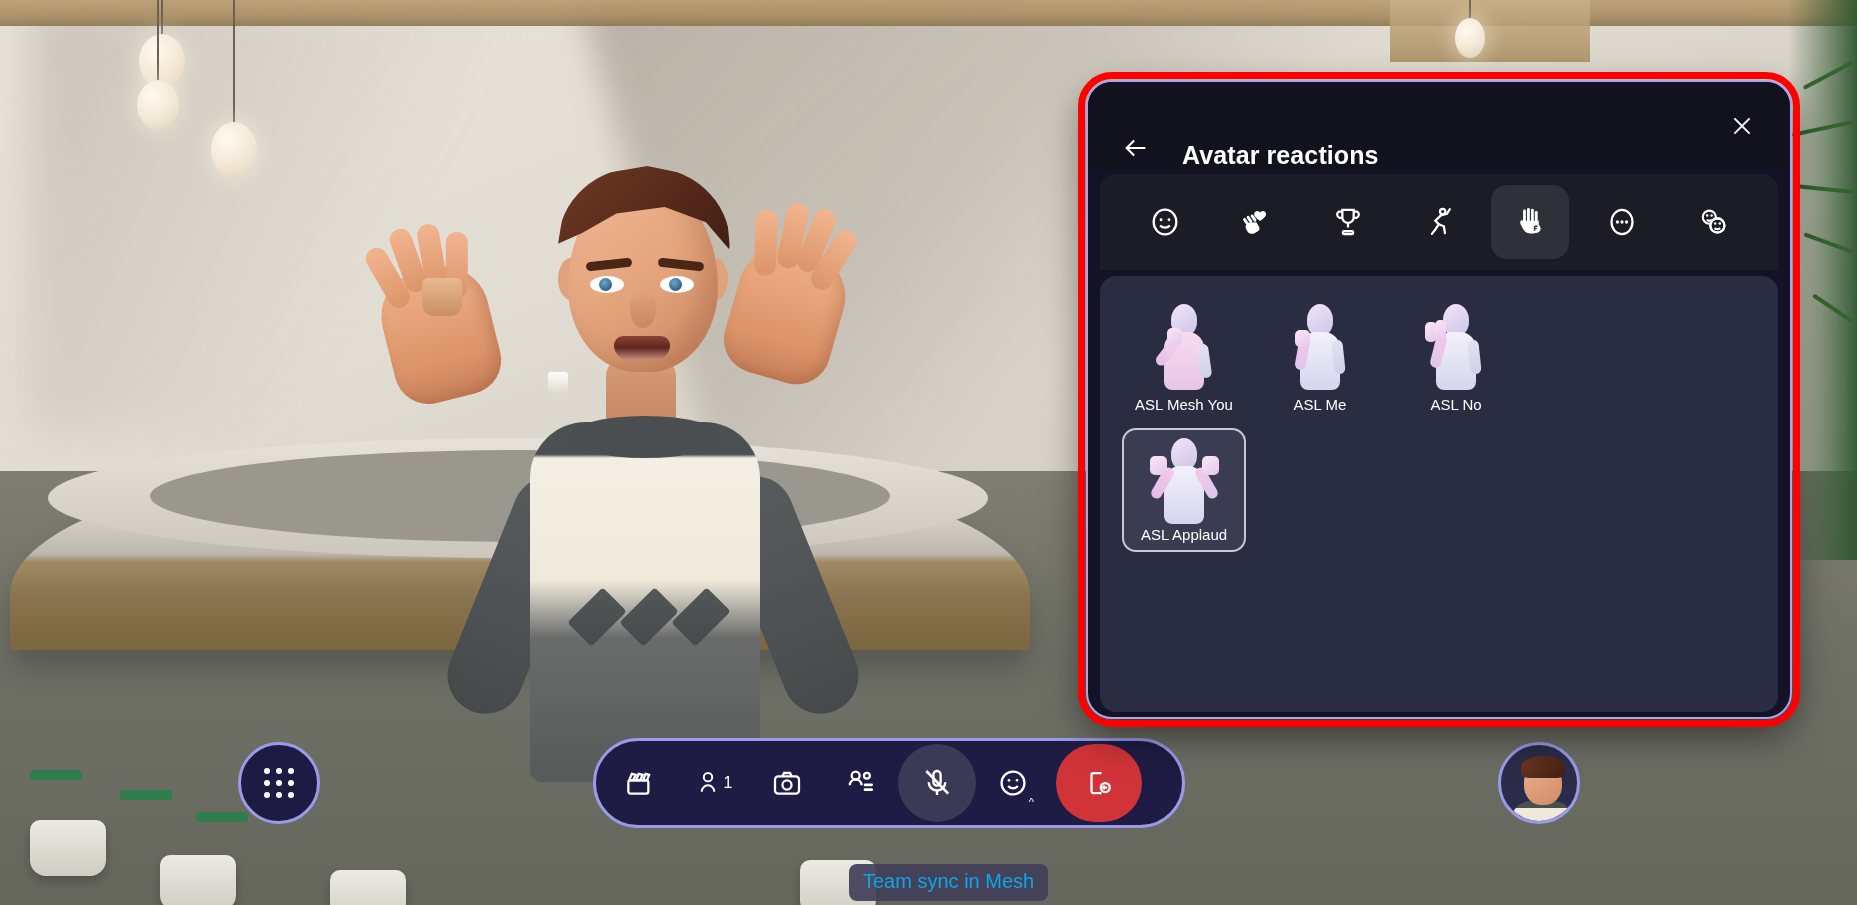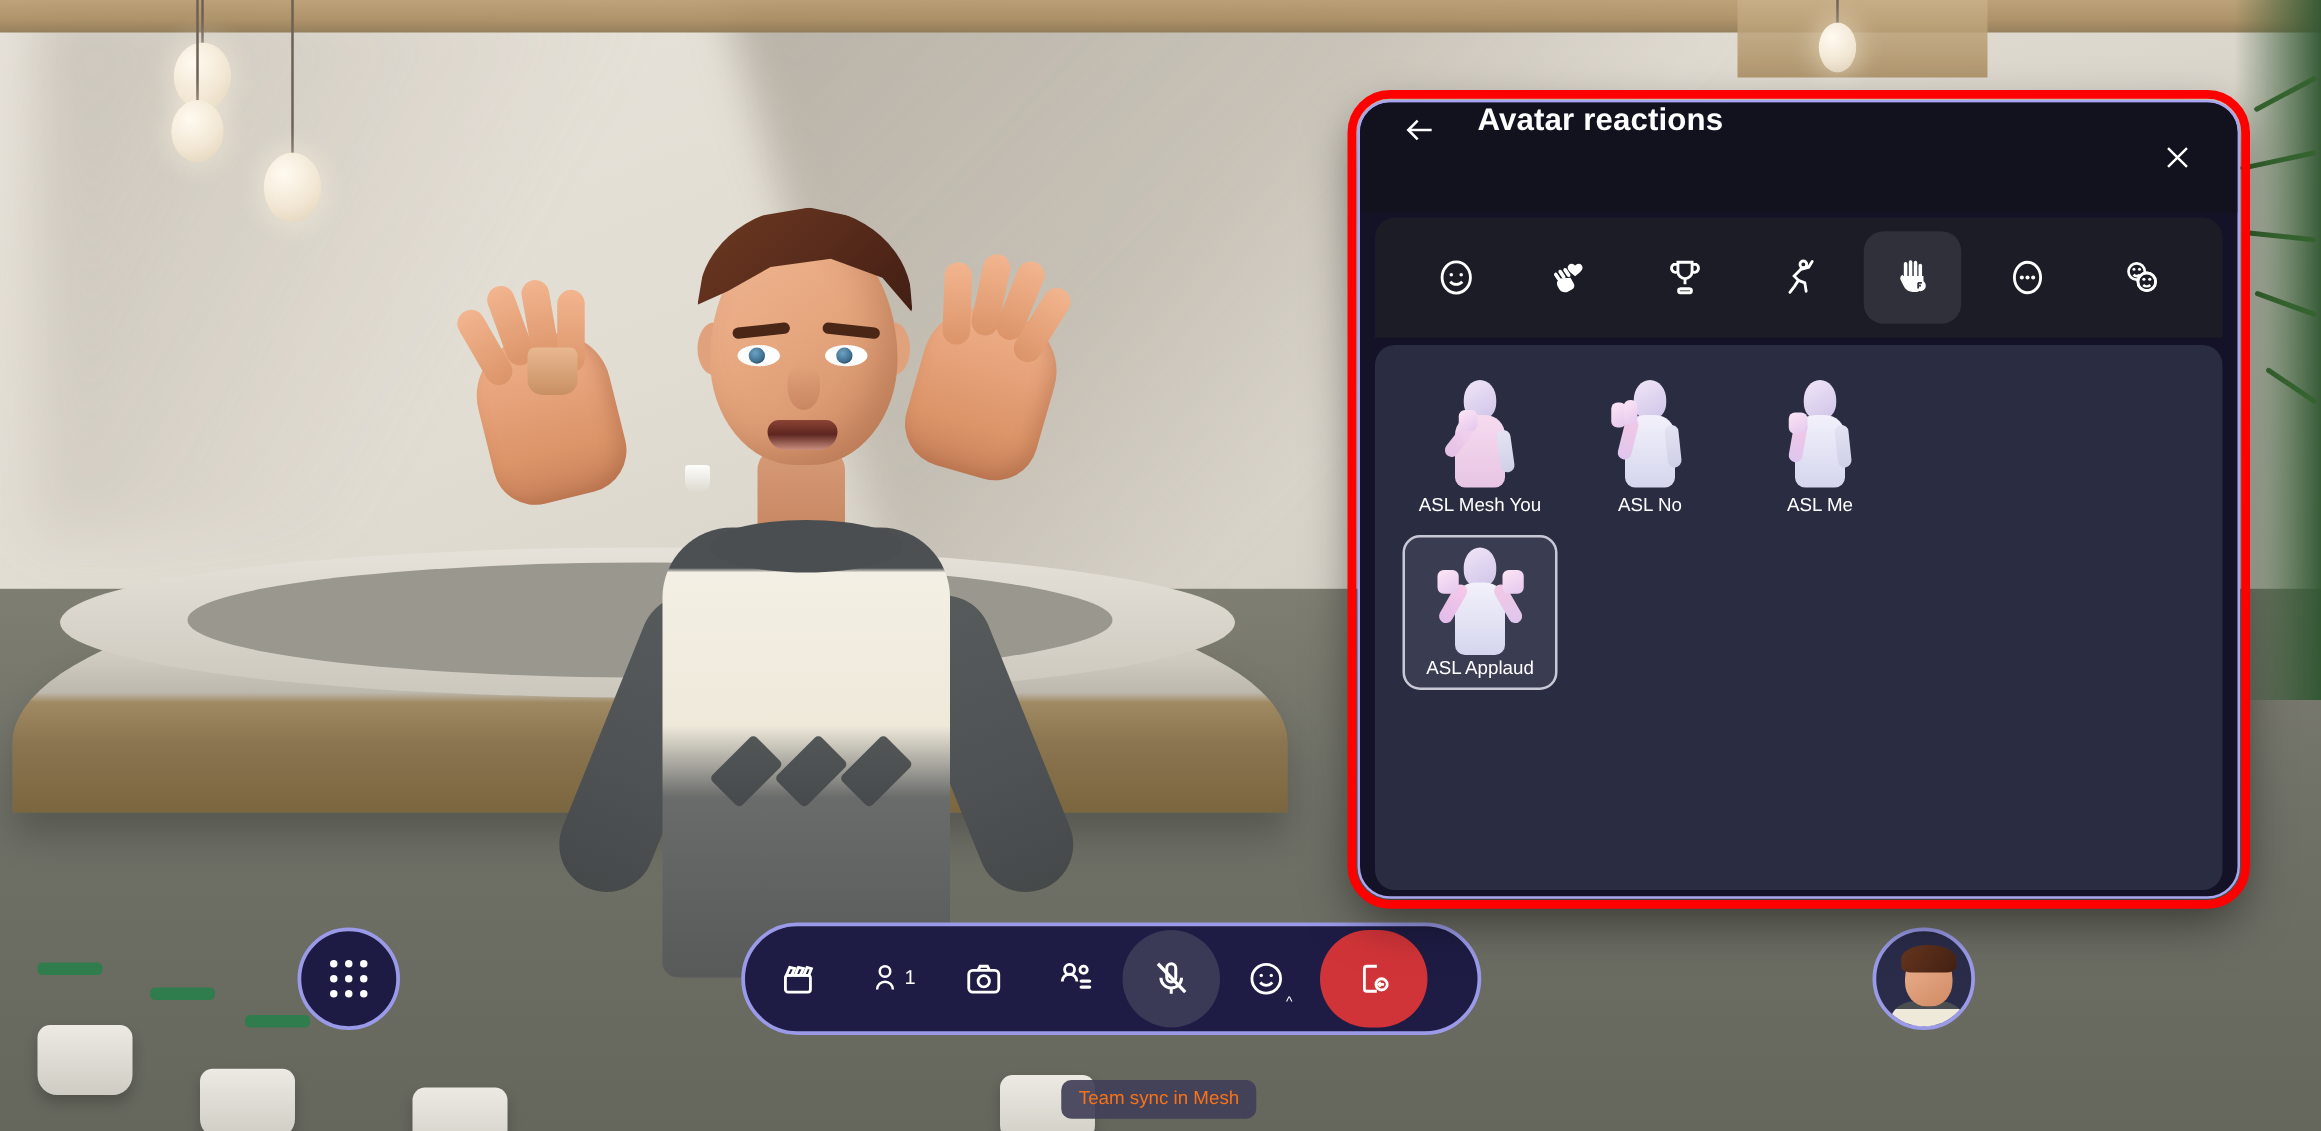--- a/index.html
+++ b/index.html
@@ -244,22 +244,22 @@
     background: linear-gradient(135deg,#6b3820,#422013); }
   .st-body { position:absolute; left:10px; top:56px; width:62px; height:30px; border-radius:20px 20px 0 0;
     background: linear-gradient(to bottom,#4a4e50 0 22%, #efe9da 22%); }
 
   .meeting-label {
     position: absolute;
     left: 849px; top: 864px;
     padding: 6px 14px 8px;
     border-radius: 8px;
     background: rgba(65,63,88,0.92);
-    color: #f97316;
-    font-size: 15px;
+    color: #0ea5e9;
+    font-size: 20px;
     white-space: nowrap;
   }
 
   
   .panel-highlight {
     position: absolute;
     left: 1078px; top: 72px;
     width: 722px; height: 655px;
     border: 7px solid #ff0000;
     border-radius: 34px;
@@ -272,21 +272,21 @@
     width: 706px; height: 639px;
     border-radius: 26px;
     background: #141226;
     border: 2px solid #a9a6f0;
     overflow: hidden;
     z-index: 30;
     box-shadow: 0 14px 40px rgba(0,0,0,0.55);
   }
   .panel-header {
     height: 88px;
-    display: flex; align-items: flex-start;
+    display: flex; align-items: flex-end;
     padding: 0 26px;
     background: #12111e;
     position: relative;
   }
   .hdr-back {
     width: 44px; height: 44px;
     display:flex; align-items:center; justify-content:center;
     color:#fff; cursor:pointer; border-radius: 8px;
   }
   .hdr-title {
@@ -656,37 +656,37 @@
           <div class="ri-hand" style="left:22px; top:24px;"></div>
           <div class="ri-arm" style="left:54px; top:40px; transform:rotate(-8deg); background:linear-gradient(to bottom,#e4e3f2,#cfd0e8);"></div>
         </div>
         <div class="react-label">ASL Mesh You</div>
       </div>
 
       <div class="react-item">
         <div class="react-thumb">
           <div class="ri-head"></div>
           <div class="ri-torso"></div>
+          <div class="ri-arm" style="left:16px; top:32px; transform:rotate(10deg);"></div>
+          <div class="ri-hand" style="left:14px; top:26px;"></div>
+          <div class="ri-arm" style="left:52px; top:36px; transform:rotate(-6deg); background:linear-gradient(to bottom,#e4e3f2,#cfd0e8);"></div>
+        </div>
+        <div class="react-label">ASL Me</div>
+      </div>
+
+      <div class="react-item">
+        <div class="react-thumb">
+          <div class="ri-head"></div>
+          <div class="ri-torso"></div>
           <div class="ri-arm" style="left:16px; top:30px; transform:rotate(14deg);"></div>
           <div class="ri-hand" style="left:8px; top:18px; width:12px; height:20px;"></div>
           <div class="ri-hand" style="left:18px; top:16px; width:11px; height:20px;"></div>
           <div class="ri-arm" style="left:52px; top:36px; transform:rotate(-6deg); background:linear-gradient(to bottom,#e4e3f2,#cfd0e8);"></div>
         </div>
         <div class="react-label">ASL No</div>
-      </div>
-
-      <div class="react-item">
-        <div class="react-thumb">
-          <div class="ri-head"></div>
-          <div class="ri-torso"></div>
-          <div class="ri-arm" style="left:16px; top:32px; transform:rotate(10deg);"></div>
-          <div class="ri-hand" style="left:14px; top:26px;"></div>
-          <div class="ri-arm" style="left:52px; top:36px; transform:rotate(-6deg); background:linear-gradient(to bottom,#e4e3f2,#cfd0e8);"></div>
-        </div>
-        <div class="react-label">ASL Me</div>
       </div>
 
       <div style="flex-basis:100%; height:0;"></div>
 
       <div class="react-item focused">
         <div class="react-thumb">
           <div class="ri-head"></div>
           <div class="ri-torso"></div>
           <div class="ri-arm" style="left:12px; top:28px; transform:rotate(30deg); background:linear-gradient(to bottom,#f7c9e9,#e2bbea);"></div>
           <div class="ri-hand" style="left:5px; top:18px; width:17px; height:19px;"></div>

